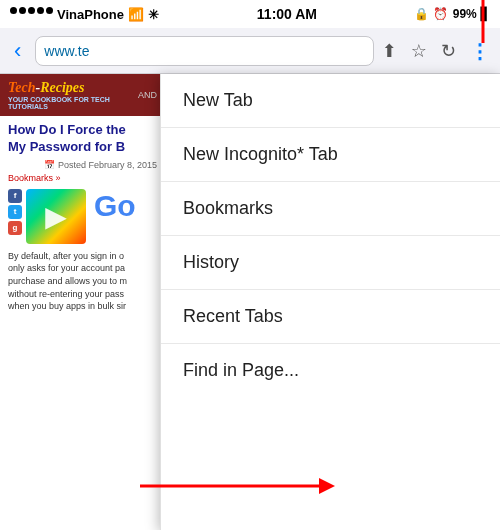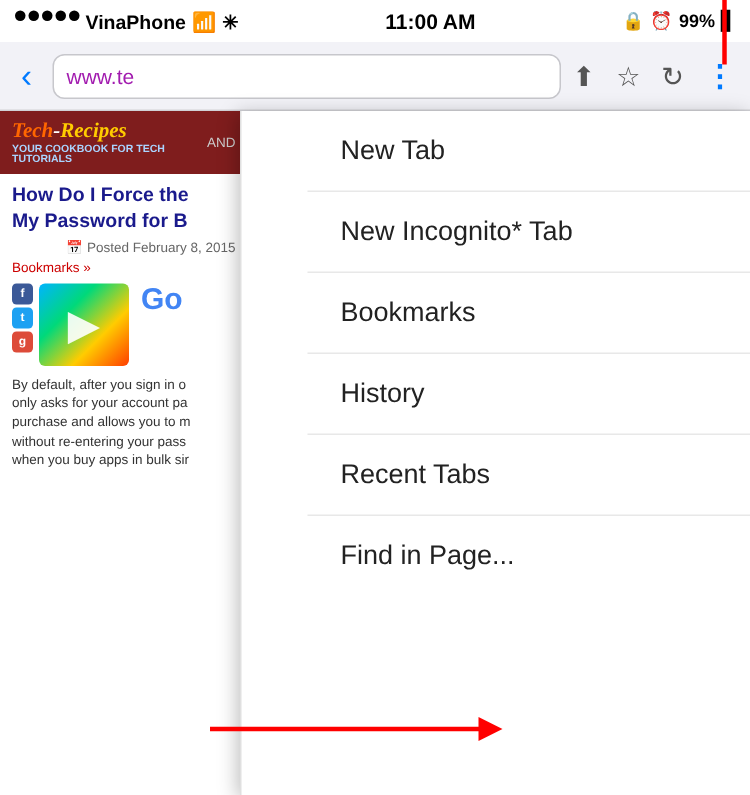--- a/index.html
+++ b/index.html
@@ -64,21 +64,21 @@
     .address-bar {
       flex: 1;
       height: 30px;
       background: #fff;
       border-radius: 8px;
       border: 1px solid #c7c7cc;
       display: flex;
       align-items: center;
       padding: 0 8px;
       font-size: 14px;
-      color: #a21caf;
+      color: #0369a1;
       overflow: hidden;
     }
     .toolbar-icons {
       display: flex;
       gap: 14px;
       align-items: center;
     }
     .toolbar-icon {
       font-size: 18px;
       color: #555;
@@ -205,21 +205,20 @@
     }
     .menu-item {
       padding: 16px 22px;
       font-size: 18px;
       color: #222;
       border-bottom: 1px solid #e8e8e8;
       cursor: pointer;
       background: #fff;
       display: flex;
       align-items: center;
-      margin-left: 44px;
     }
     .menu-item:last-child {
       border-bottom: none;
     }
   </style>
 </head>
 <body>
 
 <div class="status-bar">
   <div class="status-left">
@@ -278,21 +277,21 @@
     </div>
     <div class="article-meta">📅 Posted February 8, 2015</div>
     <div class="article-category">Bookmarks »</div>
     <div class="article-image-area">
       <div class="social-icons">
         <div class="social-icon si-fb">f</div>
         <div class="social-icon si-tw">t</div>
         <div class="social-icon si-gp">g</div>
       </div>
       <div class="play-logo">▶</div>
-      <span style="font-size:20px; color:#4285f4; font-weight:bold; margin-left:4px;">Go</span>
+      <span style="font-size:30px; color:#4285f4; font-weight:bold; margin-left:4px;">Go</span>
     </div>
     <div class="article-text" style="white-space:pre-line;">By default, after you sign in o
 only asks for your account pa
 purchase and allows you to m
 without re-entering your pass
 when you buy apps in bulk sir</div>
   </div>
 </div>
 
 <div class="dropdown-menu">

